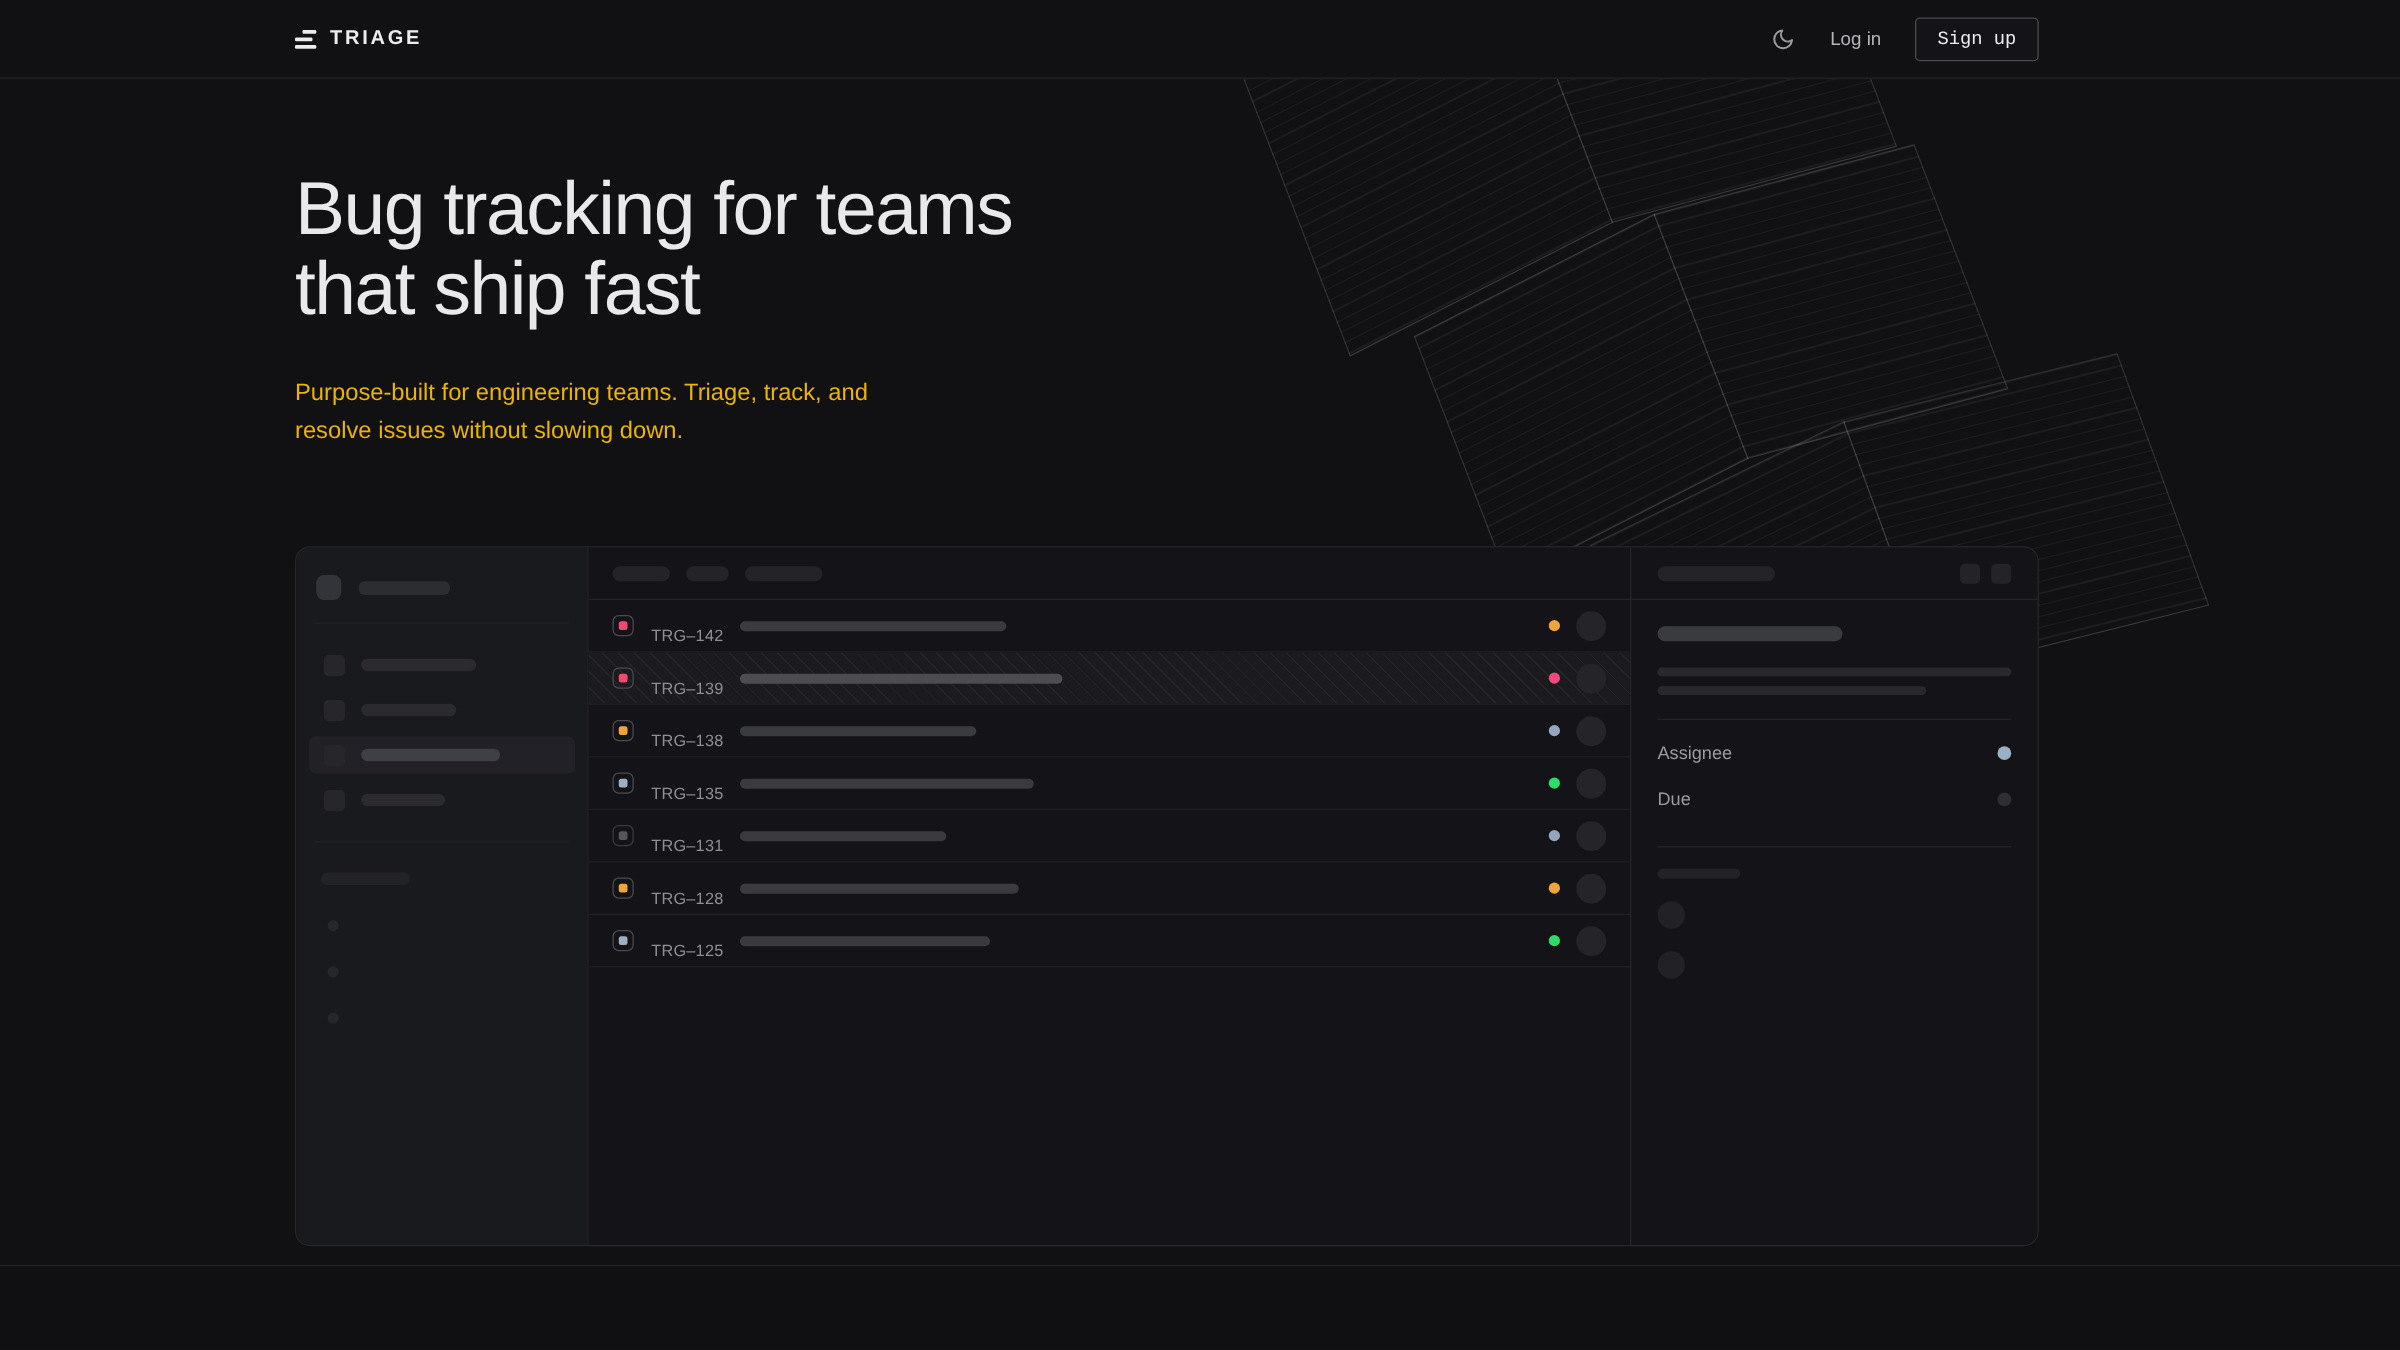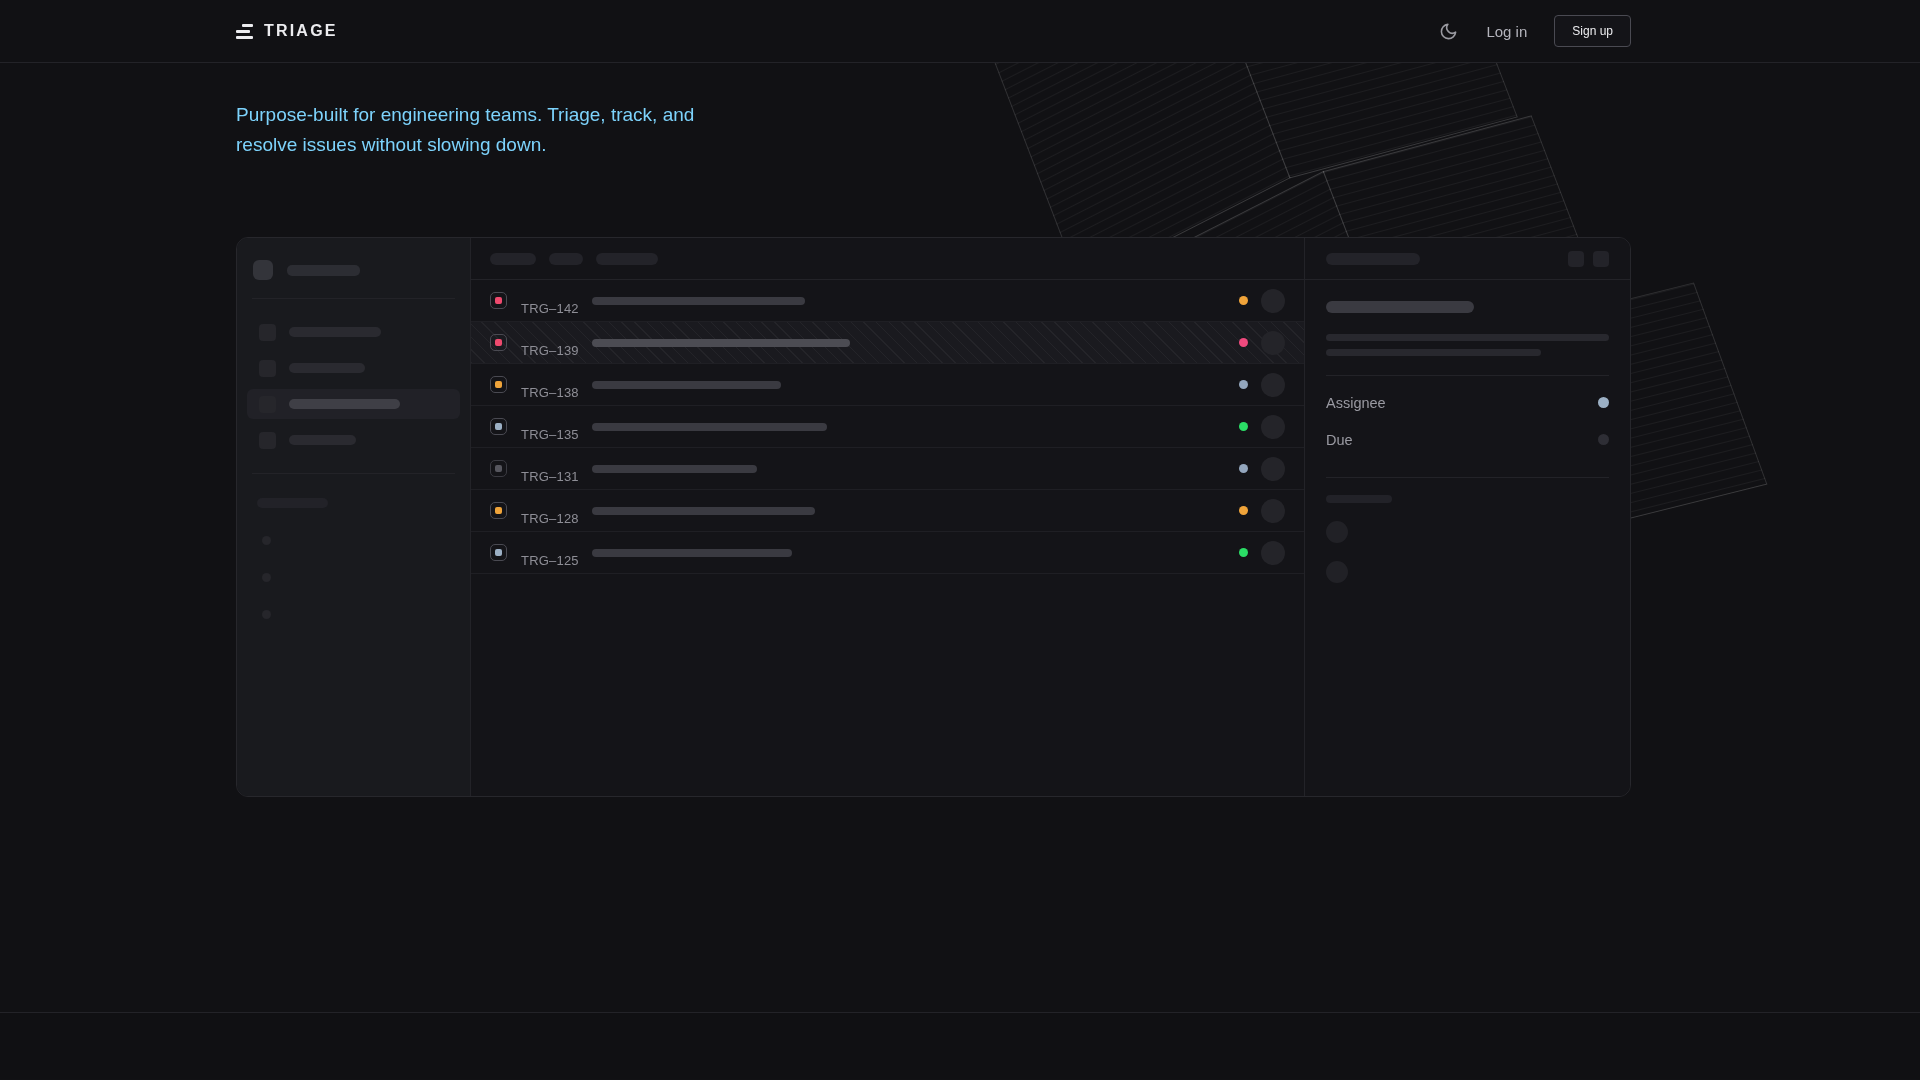--- a/index.html
+++ b/index.html
@@ -15,21 +15,21 @@
   .brand-icon { display:flex; flex-direction:column; gap:3px; width:17px; }
   .brand-icon i { height:3px; border-radius:1px; background:#ececef; display:block; }
   .brand-icon i:nth-child(1){ width:11px; align-self:flex-end; }
   .brand-icon i:nth-child(2){ width:14px; align-self:flex-start; }
   .brand-icon i:nth-child(3){ width:17px; }
   .brand-text { color:#ececef; font-size:16px; font-weight:700; letter-spacing:2.2px; }
   .nav-right { display:flex; align-items:center; gap:27px; }
   .theme-toggle { width:20px; height:20px; color:#9a9aa1; cursor:pointer; display:flex; align-items:center; }
   .login-link { color:#b4b4bc; font-size:15px; cursor:pointer; }
   .signup-btn { background:#141418; border:1px solid #4a4a52; border-radius:4px; color:#ececef;
-                font-size:12px; padding:8px 17px; cursor:pointer; font-family:Liberation Sans, sans-serif; }
+                font-size:15px; padding:8px 17px; cursor:pointer; font-family:Liberation Mono, monospace; }
 
   
   .hero { position:relative; height:950px; overflow:hidden; border-bottom:1px solid #232328; }
 
   
   .deco { position:absolute; inset:0; pointer-events:none; }
   .slab { position:absolute; display:flex; transform-origin:0 0; }
   .half { border:1px solid rgba(255,255,255,0.13);
           background:repeating-linear-gradient(180deg, rgba(255,255,255,0.05) 0px, rgba(255,255,255,0.05) 1px, transparent 1px, transparent 9px); }
   .half.left  { transform-origin:0 50%;   transform:skewY(-6deg); border-right:1px solid rgba(255,255,255,0.18); }
@@ -37,21 +37,21 @@
   .slab-a { left:985px; top:-25px;  transform:rotate(-21deg); }
   .slab-a .half { width:235px; height:265px; }
   .slab-b { left:1131px; top:206px; transform:rotate(-21deg); }
   .slab-b .half { width:215px; height:210px; }
   .slab-c { left:1272px; top:373px; transform:rotate(-20deg); }
   .slab-c .half { width:225px; height:215px; }
 
   .hero-content { position:relative; z-index:2; }
   .headline { margin-top:72px; color:#e9e9ec; font-size:60px; line-height:64px; font-weight:500; letter-spacing:-1.2px; }
   .headline span { display:block; }
-  .subtitle { margin-top:37px; color:#7dd3fc; font-size:19px; line-height:30px; }
+  .subtitle { margin-top:37px; color:#eab308; font-size:19px; line-height:30px; }
   .subtitle span { display:block; }
   .cta-btn { margin-top:52px; display:inline-flex; align-items:center; gap:13px; background:#e9e9ea; color:#17171a;
              border:none; border-radius:2px; height:50px; padding:0 28px; font-size:16px; font-weight:500;
              font-family:inherit; cursor:pointer; }
   .cta-btn svg { display:block; }
 
   
   .mockup { position:relative; z-index:2; margin-top:77px; width:1395px; height:560px;
             background:#141418; border:1px solid #27272c; border-radius:12px; overflow:hidden;
             display:flex; }
@@ -142,20 +142,24 @@
           <div class="half left"></div>
           <div class="half right"></div>
         </div>
       <div class="slab slab-c">
           <div class="half left"></div>
           <div class="half right"></div>
         </div>
     </div>
 
     <div class="container hero-content">
+      <h1 class="headline">
+        <span>Bug tracking for teams</span>
+        <span>that ship fast</span>
+      </h1>
       <p class="subtitle">
         <span>Purpose-built for engineering teams. Triage, track, and</span>
         <span>resolve issues without slowing down.</span>
       </p>
 
       
       <div class="mockup">
 
         <div class="m-sidebar">
           <div class="ws-row">

